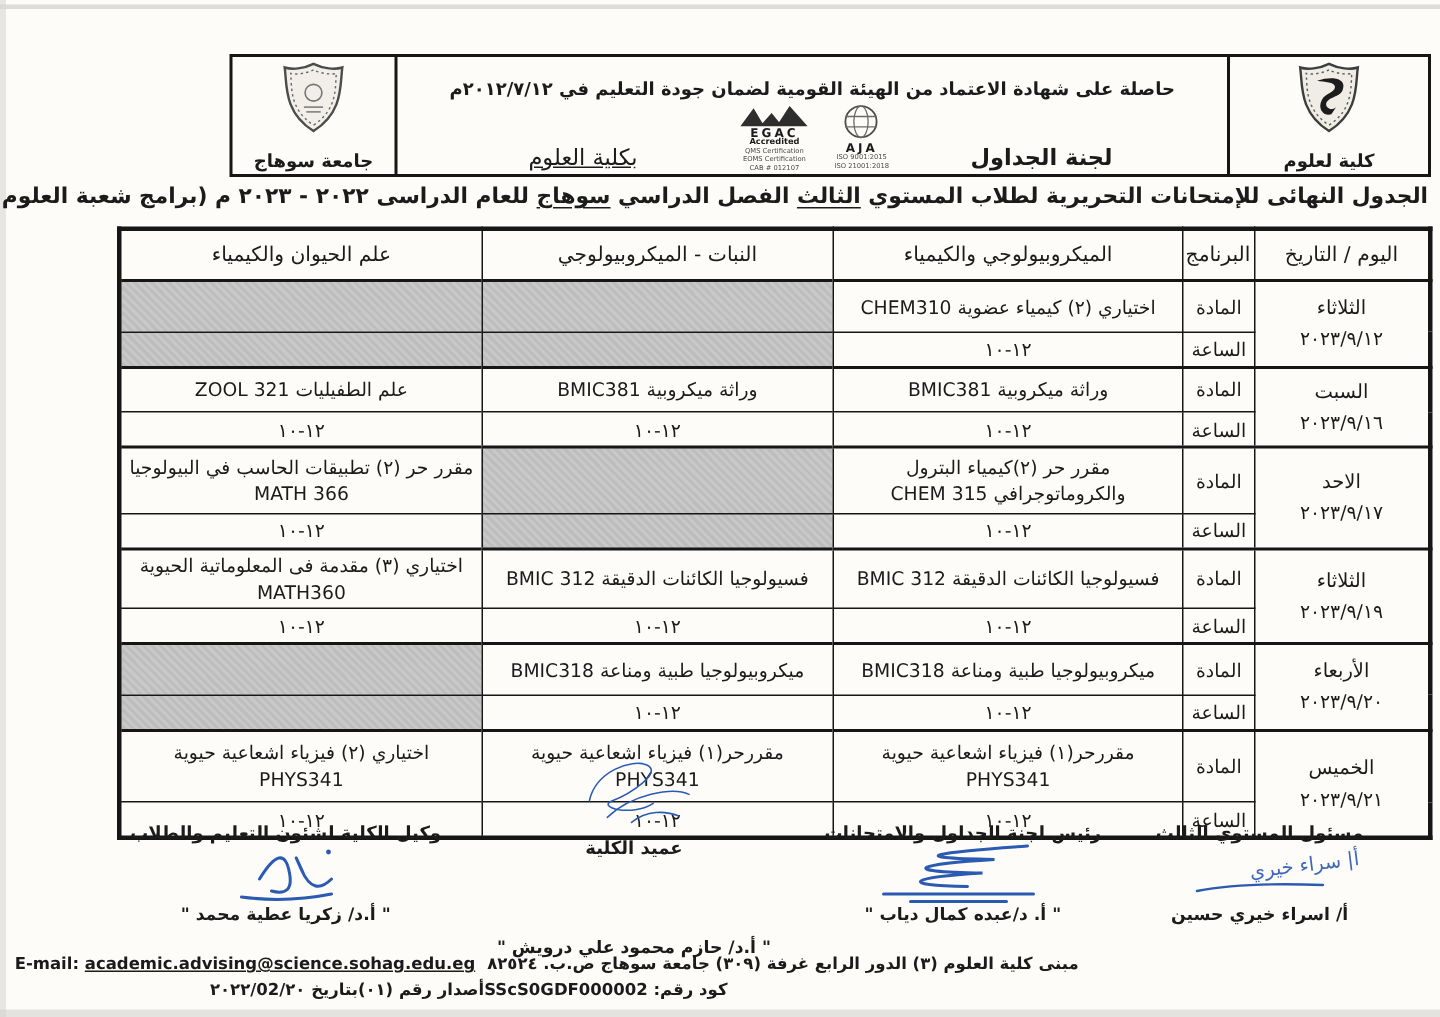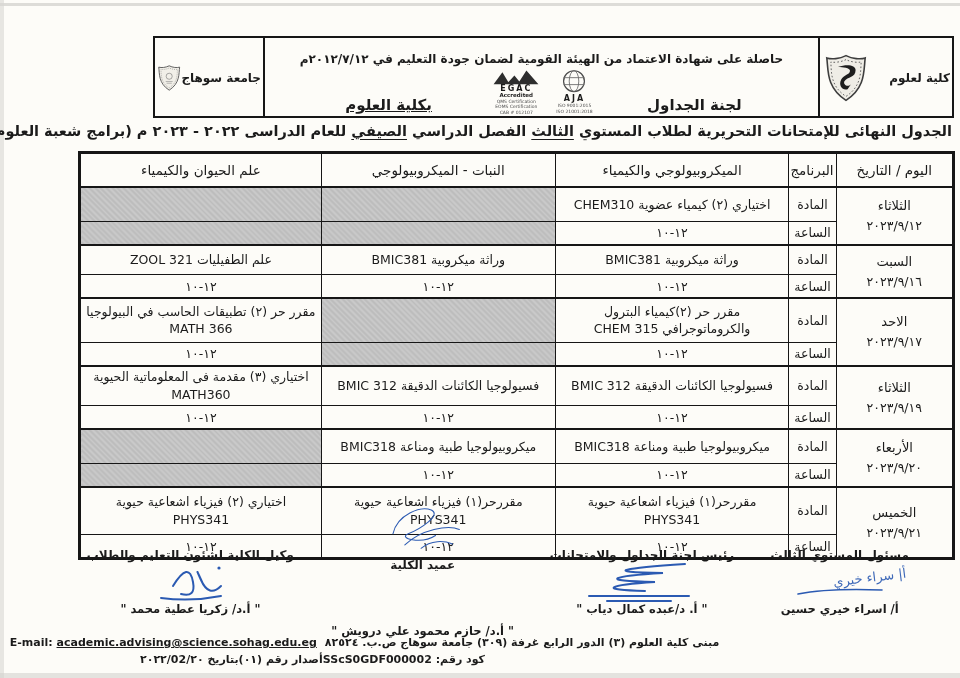--- a/index.html
+++ b/index.html
@@ -11,29 +11,29 @@
   }
   .scan-edge-top{position:absolute;left:0;top:3px;width:100%;height:3px;background:#cfcecb;opacity:.7;}
   .scan-edge-left{position:absolute;left:0;top:0;width:4px;height:100%;background:#d8d7d4;opacity:.6;}
   .scan-edge-bottom{position:absolute;left:0;bottom:0;width:100%;height:5px;background:#d3d2cf;opacity:.6;}
 
   
   .header-box{
     position:absolute;left:153px;top:36px;width:797px;height:78px;
     border:2.5px solid #161616;background:#fdfcf8;display:flex;
   }
-  .seal-section{display:flex;flex-direction:row;align-items:center;justify-content:space-between;padding:3px 2px 2px;}
+  .seal-section{display:flex;flex-direction:column;align-items:center;justify-content:space-between;padding:3px 2px 2px;}
   .seal-left{width:104px;border-right:2px solid #161616;}
   .seal-right{width:128px;border-left:2px solid #161616;}
   .seal-caption{font-size:12px;font-weight:bold;white-space:nowrap;}
   .header-center{flex:1;display:flex;flex-direction:column;padding-top:14px;}
   .acc-line{direction:rtl;text-align:center;font-size:12px;font-weight:bold;line-height:1.25;white-space:nowrap;}
   .iso-codes{direction:ltr;unicode-bidi:embed;}
   .header-bottom{flex:1;display:grid;grid-template-columns:1fr auto 1fr;align-items:end;padding:0 22px 2px;}
-  .faculty-label{font-size:15px;font-weight:bold;text-decoration:underline;justify-self:center;}
+  .faculty-label{font-size:15px;font-weight:normal;text-decoration:underline;justify-self:center;}
   .committee-label{font-size:15px;font-weight:bold;justify-self:center;}
   .logos{display:flex;align-items:flex-start;gap:14px;transform:translateY(2px);}
   .logo-block{display:flex;flex-direction:column;align-items:center;line-height:1;}
   .logo-name{font-size:8px;font-weight:bold;letter-spacing:2px;}
   .logo-sub{font-size:5.5px;font-weight:bold;}
   .tiny-line{font-size:4.5px;color:#4a4a4a;line-height:1.3;white-space:nowrap;}
 
   
   .doc-title{
     position:absolute;left:40px;top:123px;width:912px;direction:rtl;text-align:center;
@@ -149,21 +149,21 @@
   <div class="seal-section seal-right">
     <svg width="48" height="48" viewBox="0 0 56 60">
       <path d="M28,2 C20,6 10,7 4,5 C6,20 3,42 28,58 C53,42 50,20 52,5 C46,7 36,6 28,2 Z" fill="#efede6" stroke="#3e3e3e" stroke-width="2"></path>
       <path d="M28,7 C22,10 14,11 9,10 C10,22 8,40 28,53 C48,40 46,22 47,10 C42,11 34,10 28,7 Z" fill="none" stroke="#5d5d5d" stroke-width="1.2" stroke-dasharray="2 2.6"></path>
       <path d="M18,16 C30,12 40,14 40,20 C40,30 30,28 26,34 C24,38 30,42 34,38 L30,44 C24,46 18,40 22,32 C25,26 33,26 33,21 C33,17 24,17 18,16 Z" fill="#1d1d1d"></path>
     </svg>
     <div class="seal-caption">كلية لعلوم</div>
   </div>
 </div>
 
-<div class="doc-title"><span>الجدول النهائى للإمتحانات التحريرية لطلاب المستوي </span><span class="u">الثالث</span><span> الفصل الدراسي </span><span class="u">الصيفي</span><span> للعام الدراسى ٢٠٢٢ - ٢٠٢٣ م (برامج شعبة العلوم البيولوجية)</span></div>
+<div class="doc-title"><span>الجدول النهائى للإمتحانات التحريرية لطلاب المستوي </span><span class="u">الثالث</span><span> الفصل الدراسي </span><span class="u">سوهاج</span><span> للعام الدراسى ٢٠٢٢ - ٢٠٢٣ م (برامج شعبة العلوم البيولوجية)</span></div>
 
 <table class="exam-table">
   <colgroup>
     <col style="width:117px">
       <col style="width:47px">
       <col style="width:233px">
       <col style="width:233px">
       <col style="width:241px">
   </colgroup>
   <tbody>

